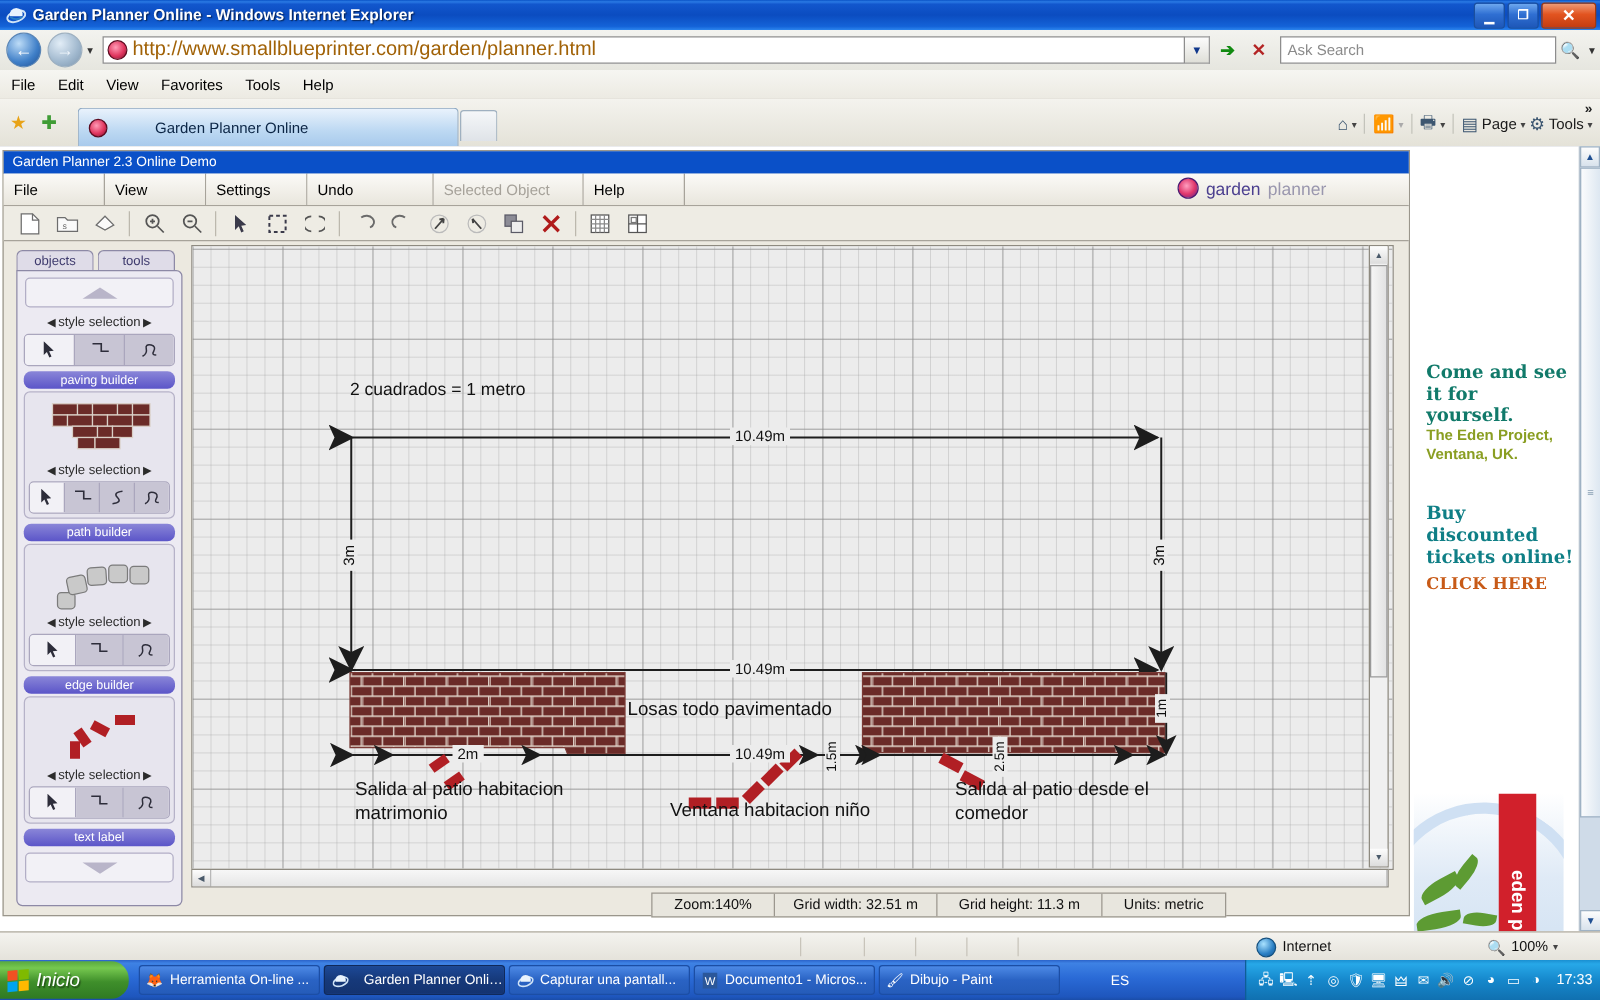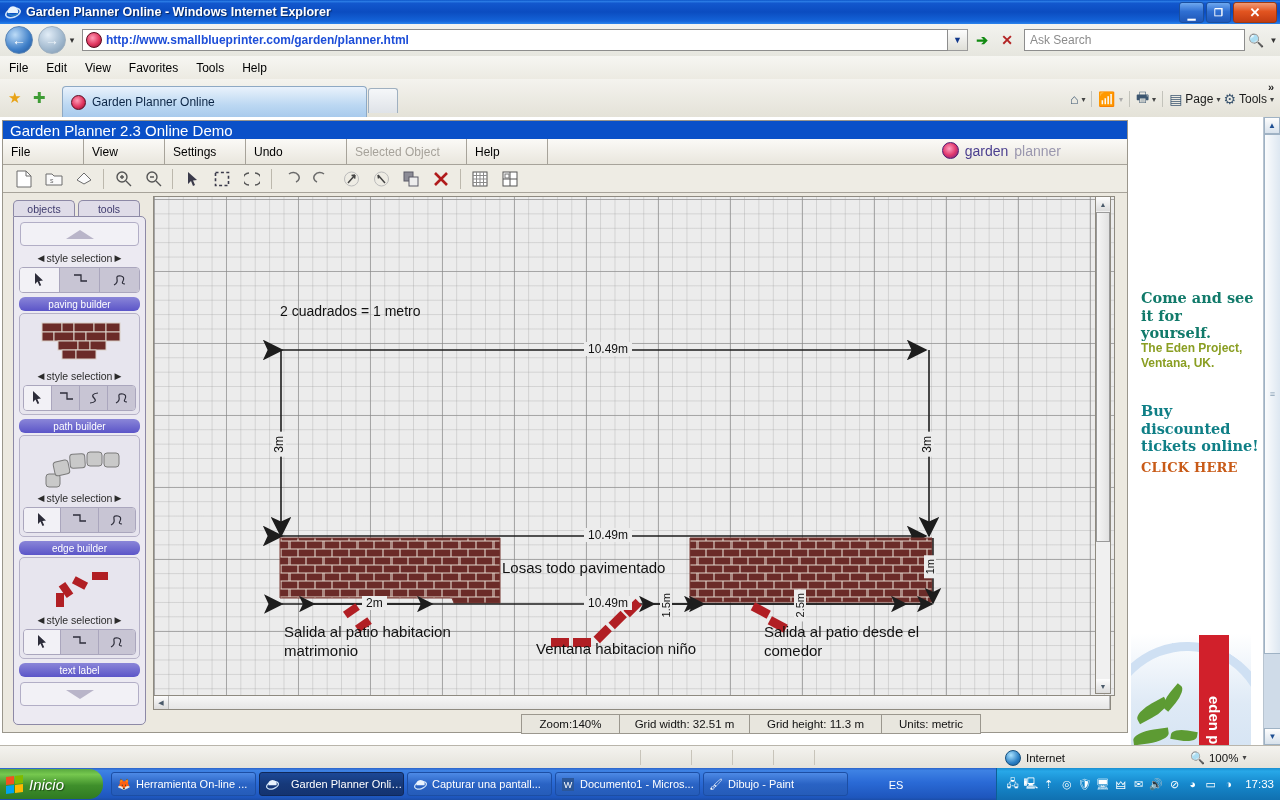--- a/index.html
+++ b/index.html
@@ -55,21 +55,21 @@
     color:#fff;font-size:14px;font-weight:bold;flex:none;
   }
   .navbtn.fwd{background:radial-gradient(circle at 35% 30%,#e2edf7,#9fb7cd 60%,#7b93ab);border-color:#9eb0c0;color:#eef4fa;}
   .navdrop{width:12px;text-align:center;color:#333;font-size:9px;flex:none;}
   .urlbox{
     flex:1;height:20px;margin:0 0 0 4px;background:#fff;border:1px solid #8d8d8d;
     display:flex;align-items:center;
   }
   .url-ico{width:14px;height:14px;border-radius:50%;margin:0 4px 0 3px;flex:none;
     background:radial-gradient(circle at 40% 35%,#ff9bb6,#e0365f 55%,#7a0f2a);border:1px solid #5d0a1f;}
-  .urltext{font-size:12px;color:#1d4ed8;white-space:nowrap;overflow:hidden;font-weight:bold;}
+  .urltext{font-size:16px;color:#a16207;white-space:nowrap;overflow:hidden;}
   .urlarrow{
     width:19px;height:20px;flex:none;border:1px solid #9b9b9b;border-left:none;
     background:linear-gradient(to bottom,#fcfcfc,#dfdfd8);
     display:flex;align-items:center;justify-content:center;font-size:9px;color:#11388c;
   }
   .goBtn,.stopBtn{
     width:22px;height:22px;margin-left:3px;flex:none;
     display:flex;align-items:center;justify-content:center;font-size:14px;font-weight:bold;
   }
   .goBtn{color:#118a11;}
@@ -101,21 +101,21 @@
   .favico{position:absolute;left:8px;top:10px;font-size:15px;color:#e8a317;}
   .favadd{position:absolute;left:33px;top:10px;font-size:15px;color:#3f9c35;}
   .ie-tab{
     position:absolute;left:62px;top:7px;width:305px;height:31px;
     background:linear-gradient(to bottom,#e9f2fc,#bcd8f2 60%,#a8caec);
     border:1px solid #8ea9c4;border-bottom:none;border-radius:4px 4px 0 0;
     display:flex;align-items:center;padding-left:8px;box-sizing:border-box;
   }
   .ie-tab .t-ico{width:13px;height:13px;border-radius:50%;margin-right:6px;flex:none;
     background:radial-gradient(circle at 40% 35%,#ff9bb6,#e0365f 55%,#7a0f2a);border:1px solid #5d0a1f;}
-  .ie-tab .t-lbl{font-size:12px;color:#0b2545;white-space:nowrap;}
+  .ie-tab .t-lbl{font-size:12px;color:#0b2545;white-space:nowrap;margin-left:32px;}
   .ie-newtab{
     position:absolute;left:368px;top:9px;width:28px;height:24px;
     background:linear-gradient(to bottom,#f5f7f9,#dfe3e8);
     border:1px solid #9fb0c0;border-bottom:none;border-radius:3px 3px 0 0;
   }
   .cmdbar{position:absolute;right:6px;top:8px;display:flex;align-items:center;gap:3px;}
   .cmdbar .ci{font-size:14px;color:#3c5670;display:flex;align-items:center;}
   .cmdbar .carr{font-size:8px;color:#444;}
   .cmdbar .clbl{font-size:12px;color:#1a1a1a;}
   .cmdbar .sep{width:1px;height:16px;background:#c3c3bb;margin:0 3px;}
@@ -124,21 +124,21 @@
   
   .pagebody{
     position:absolute;left:0;top:117px;width:1280px;height:628px;background:#fff;
     overflow:hidden;
   }
 
   
   .gp{position:absolute;left:2px;top:3px;width:1126px;height:613px;background:#ece9e0;
       border:1px solid #9a968c;box-sizing:border-box;}
   .gp-title{
-    height:18px;background:#0a50c8;color:#fff;font-size:15px;
+    height:18px;background:#0a50c8;color:#fff;font-size:11px;
     display:flex;align-items:center;padding-left:7px;
   }
   .gp-menubar{height:25px;background:#f1efe8;display:flex;align-items:stretch;border-bottom:1px solid #a7a39a;}
   .gp-menu{
     width:81px;border-right:1px solid #a7a39a;display:flex;align-items:center;
     padding-left:8px;font-size:12px;color:#000;box-sizing:border-box;
     background:linear-gradient(to bottom,#fbfaf7,#e9e6dd);
   }
   .gp-menu.disabled{color:#a6a29a;width:120px;}
   .gp-menu.wide{width:101px;}

